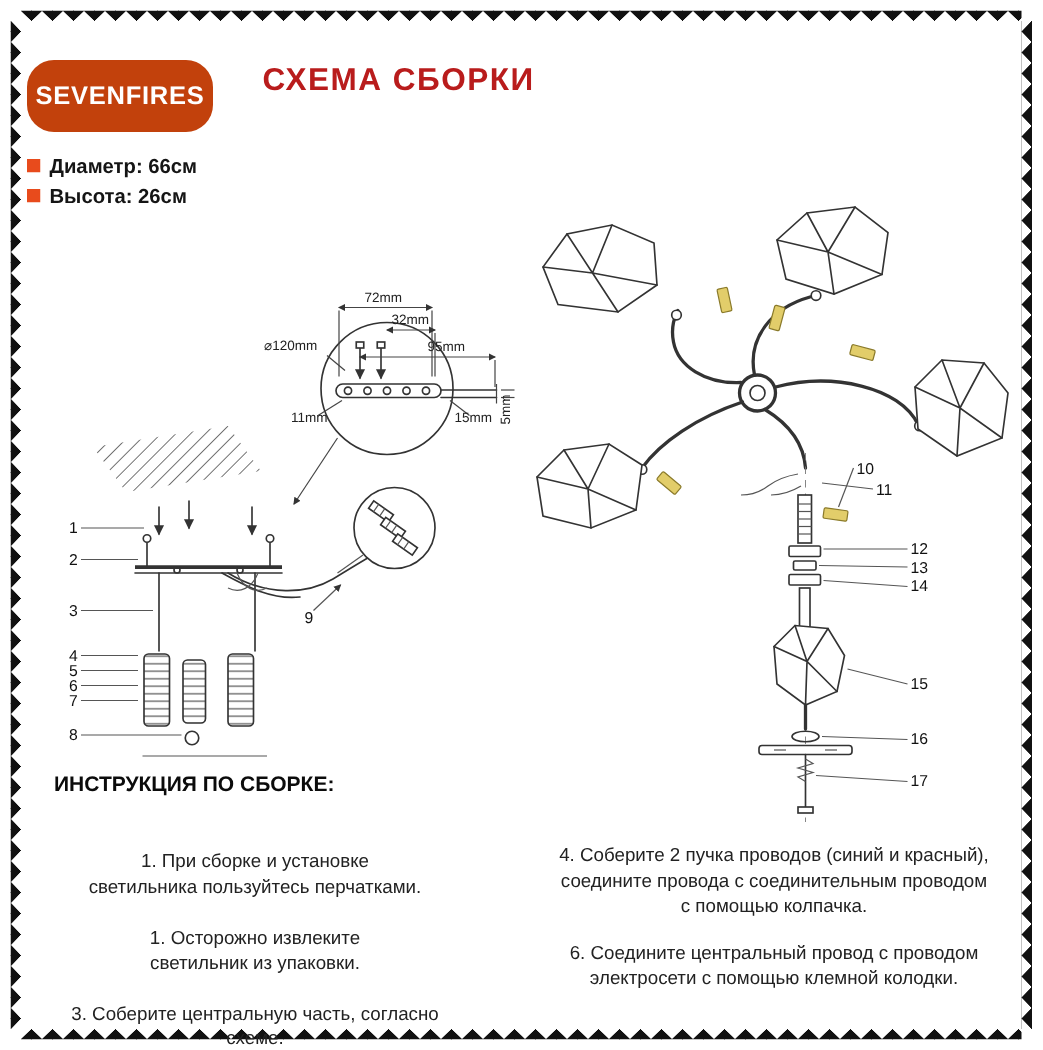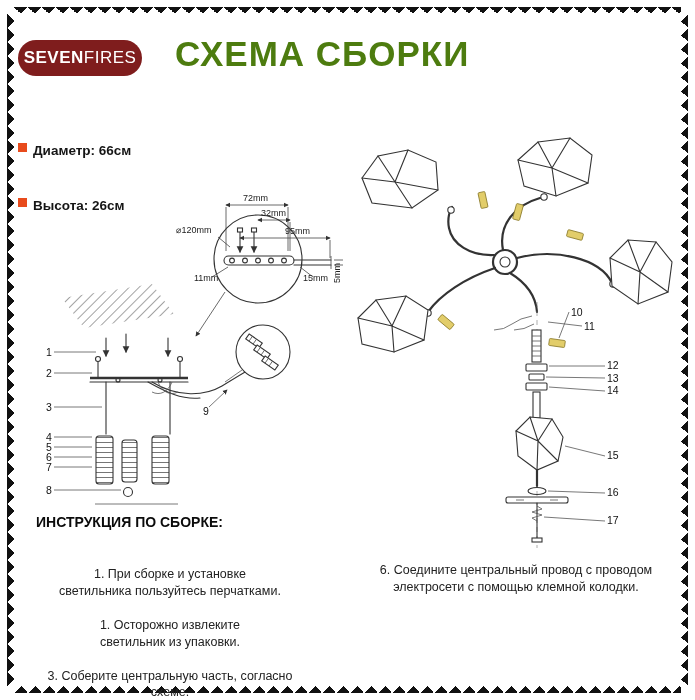--- a/index.html
+++ b/index.html
@@ -13,30 +13,30 @@
   .bz-bottom{left:14px;right:14px;bottom:7px;height:7px;
     background:conic-gradient(from 135deg at 50% 0%, #111 0deg 90deg, transparent 90deg 360deg);
     background-size:14px 7px;background-repeat:repeat-x;}
   .bz-left{top:14px;bottom:14px;left:7px;width:7px;
     background:conic-gradient(from 225deg at 100% 50%, #111 0deg 90deg, transparent 90deg 360deg);
     background-size:7px 14px;background-repeat:repeat-y;}
   .bz-right{top:14px;bottom:14px;right:7px;width:7px;
     background:conic-gradient(from 45deg at 0% 50%, #111 0deg 90deg, transparent 90deg 360deg);
     background-size:7px 14px;background-repeat:repeat-y;}
 
-  .logo{position:absolute;left:18px;top:40px;width:124px;height:36px;background:#7f1d1d;color:#fff;
+  .logo{position:absolute;left:18px;top:40px;width:124px;height:48px;background:#c2410c;color:#fff;
         display:flex;align-items:center;justify-content:center;font-size:17px;letter-spacing:.5px;border-radius:18px;}
   .logo .b{font-weight:bold;}
-  .logo .l{font-weight:normal;}
-
-  .title{position:absolute;left:175px;top:36px;width:505px;font-weight:bold;font-size:35px;
-         line-height:35px;letter-spacing:1px;color:#4d7c0f;}
+  .logo .l{font-weight:bold;}
+
+  .title{position:absolute;left:175px;top:36px;width:505px;font-weight:bold;font-size:21px;
+         line-height:35px;letter-spacing:1px;color:#b91c1c;}
 
   .specs{position:absolute;left:18px;top:103px;font-size:13.5px;font-weight:bold;color:#151515;}
-  .spec-row{display:flex;gap:6px;margin-bottom:5px;margin-top:40px;}
+  .spec-row{display:flex;align-items:center;gap:6px;margin-bottom:5px;}
   .spec-row svg{display:block;}
 
   .diagram-svg{position:absolute;left:0;top:0;width:695px;height:700px;}
   .diagram-svg .s{stroke:#333;fill:none;stroke-width:1.1;stroke-linecap:round;}
   .diagram-svg .s2{stroke:#333;fill:none;stroke-width:2.2;stroke-linecap:round;}
   .diagram-svg .thin{stroke:#555;fill:none;stroke-width:.8;}
   .diagram-svg .dim{stroke:#444;fill:none;stroke-width:.8;}
   .diagram-svg .wh{fill:#fff;stroke:#333;stroke-width:1.1;}
   .diagram-svg text{font-family:"Liberation Sans",sans-serif;}
   .diagram-svg .dlab{font-size:9px;fill:#222;}
@@ -307,17 +307,20 @@
 
   <div class="inst-col inst-left">
     <p>1. При сборке и установке
 светильника пользуйтесь перчатками.</p>
     <p>1. Осторожно извлеките
 светильник из упаковки.</p>
     <p>3. Соберите центральную часть, согласно схеме.</p>
   </div>
 
   <div class="inst-col inst-right">
+    <p>4. Соберите 2 пучка проводов (синий и красный),
+соедините провода с соединительным проводом
+с помощью колпачка.</p>
     <p>6. Соедините центральный провод с проводом
 электросети с помощью клемной колодки.</p>
   </div>
 
 </div>
 
 </body></html>

